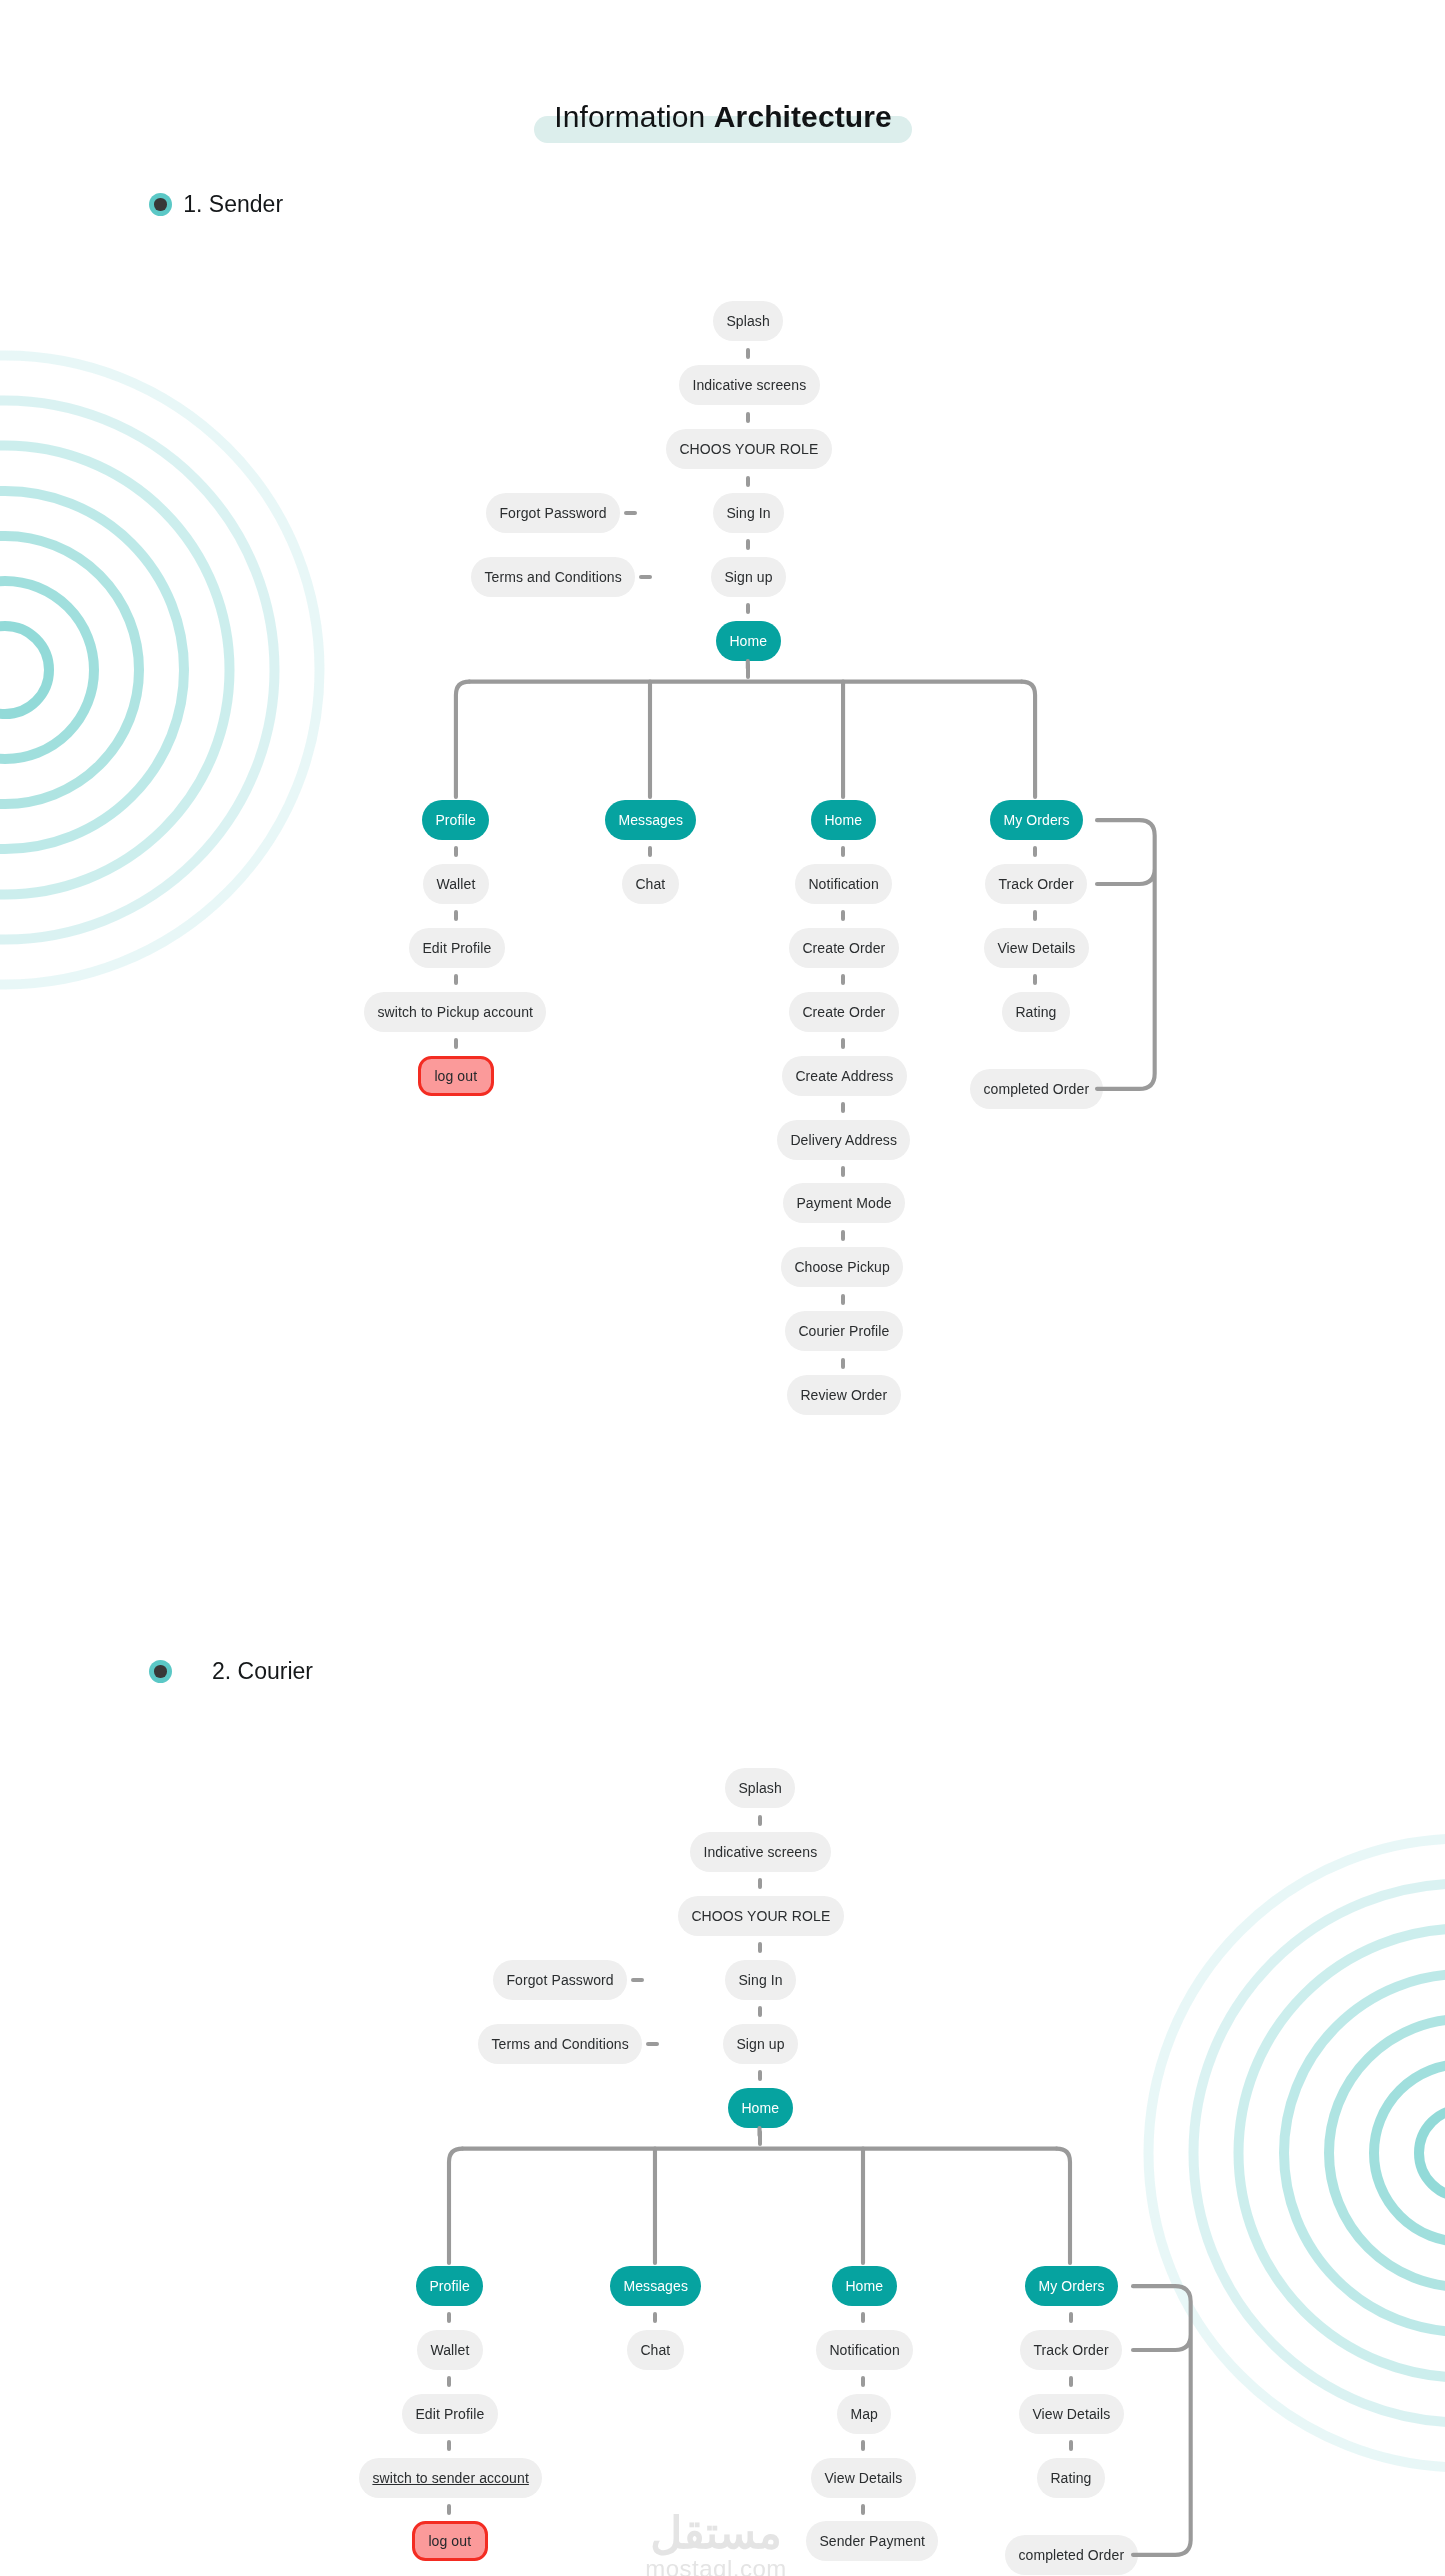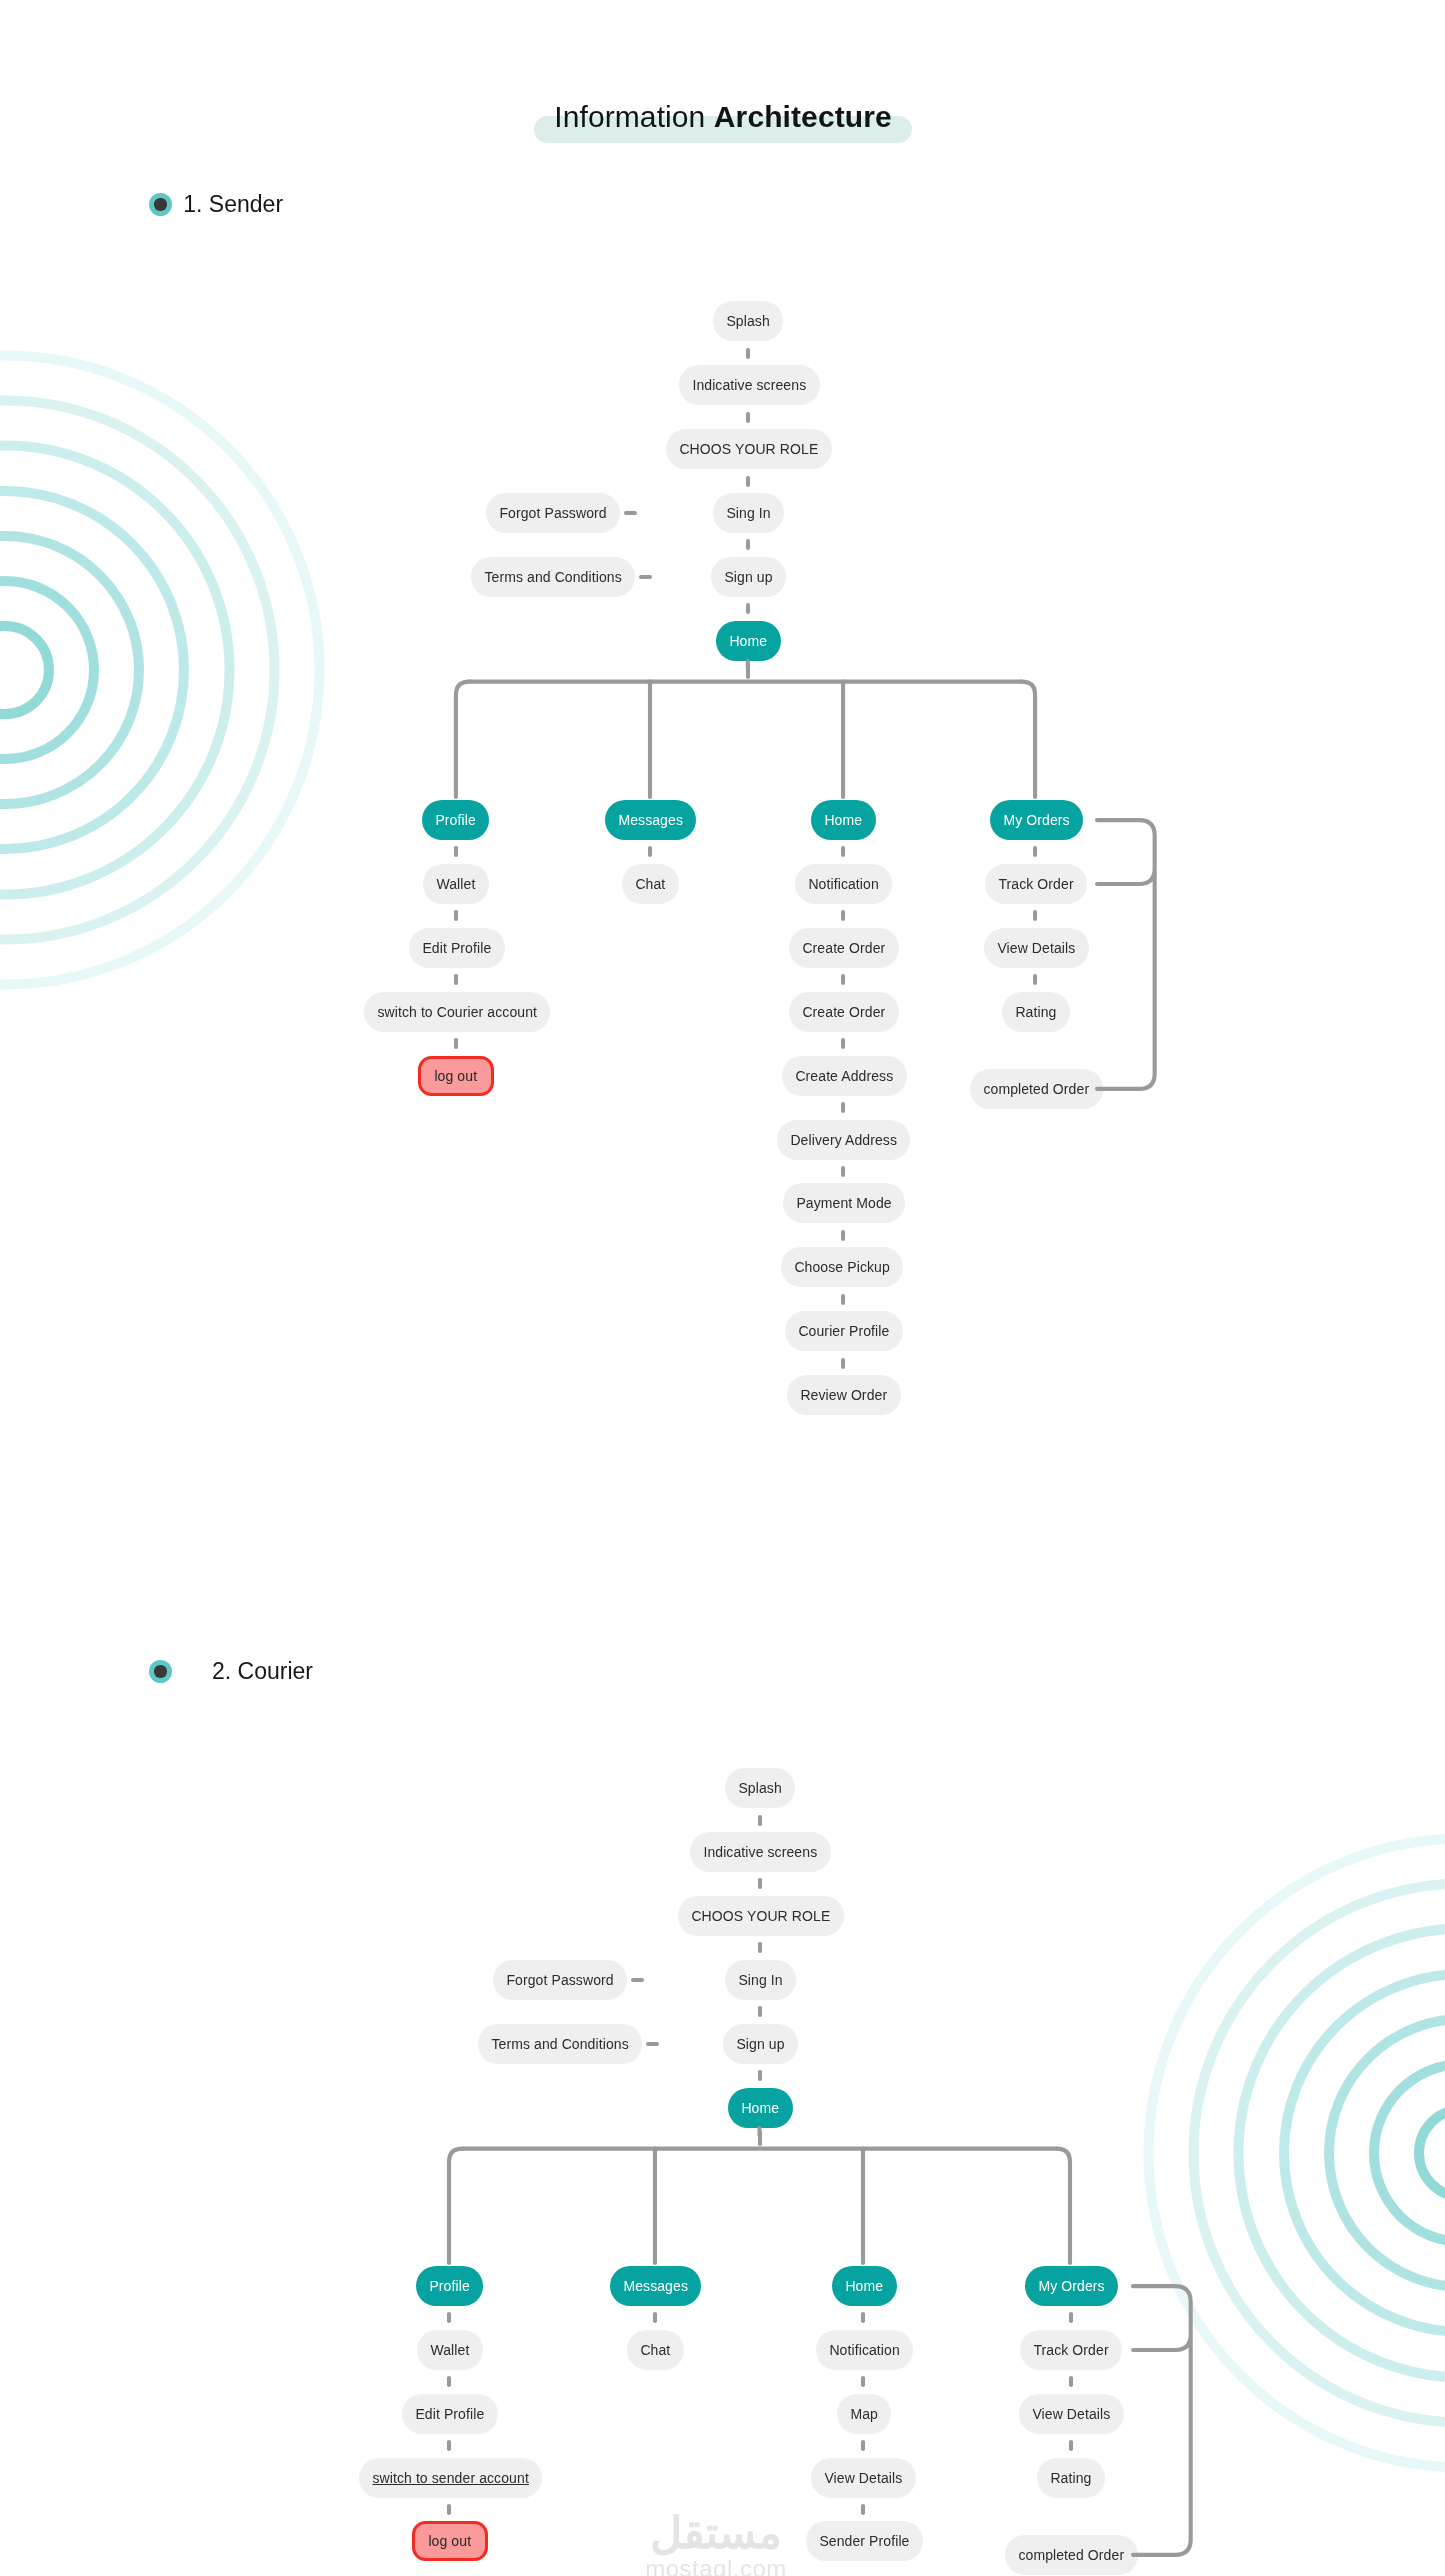--- a/index.html
+++ b/index.html
@@ -152,21 +152,21 @@
       </div>
       <div class="node teal" style="top: 800px; left: 422px; visibility: visible;">Profile</div>
       <div class="node teal" style="top: 800px; left: 605px; visibility: visible;">Messages</div>
       <div class="node teal" style="top: 800px; left: 811px; visibility: visible;">Home</div>
       <div class="node teal" style="top: 800px; left: 990px; visibility: visible;">My Orders</div>
       <div class="vline" style="left: 454px; top: 846px; height: 11.3px;"></div>
       <div class="node grey" style="top: 864px; left: 423px; visibility: visible;">Wallet</div>
       <div class="vline" style="left: 454px; top: 910px; height: 11.3px;"></div>
       <div class="node grey" style="top: 928px; left: 409px; visibility: visible;">Edit Profile</div>
       <div class="vline" style="left: 454px; top: 974px; height: 11.3px;"></div>
-      <div class="node grey" style="top: 992px; left: 364px; visibility: visible;">switch to Courier  account</div>
+      <div class="node grey" style="top: 992px; left: 364px; visibility: visible;">switch to Pickup  account</div>
       <div class="vline" style="left: 454px; top: 1038px; height: 11.3px;"></div>
       <div class="node danger" style="top: 1056px; left: 418px; visibility: visible;">log out</div>
       <div class="vline" style="left: 648px; top: 846px; height: 11.3px;"></div>
       <div class="node grey" style="top: 864px; left: 622px; visibility: visible;">Chat</div>
       <div class="vline" style="left: 841px; top: 846px; height: 11.3px;"></div>
       <div class="node grey" style="top: 864px; left: 795px; visibility: visible;">Notification</div>
       <div class="vline" style="left: 841px; top: 910px; height: 11.3px;"></div>
       <div class="node grey" style="top: 928px; left: 789px; visibility: visible;">Create Order</div>
       <div class="vline" style="left: 841px; top: 974px; height: 11.3px;"></div>
       <div class="node grey" style="top: 992px; left: 789px; visibility: visible;">Create Order</div>
@@ -235,21 +235,21 @@
       <div class="node danger" style="top: 2521px; left: 412px; visibility: visible;">log out</div>
       <div class="vline" style="left: 653px; top: 2312px; height: 11.3px;"></div>
       <div class="node grey" style="top: 2330px; left: 627px; visibility: visible;">Chat</div>
       <div class="vline" style="left: 861px; top: 2312px; height: 11.3px;"></div>
       <div class="node grey" style="top: 2330px; left: 816px; visibility: visible;">Notification</div>
       <div class="vline" style="left: 861px; top: 2376px; height: 11.3px;"></div>
       <div class="node grey" style="top: 2394px; left: 837px; visibility: visible;">Map</div>
       <div class="vline" style="left: 861px; top: 2440px; height: 11.3px;"></div>
       <div class="node grey" style="top: 2458px; left: 811px; visibility: visible;">View Details</div>
       <div class="vline" style="left: 861px; top: 2504px; height: 11.3px;"></div>
-      <div class="node grey" style="top: 2521px; left: 806px; visibility: visible;">Sender Profile</div>
+      <div class="node grey" style="top: 2521px; left: 806px; visibility: visible;">Sender Payment</div>
       <div class="vline" style="left: 1069px; top: 2312px; height: 11.3px;"></div>
       <div class="node grey" style="top: 2330px; left: 1020px; visibility: visible;">Track Order</div>
       <div class="vline" style="left: 1069px; top: 2376px; height: 11.3px;"></div>
       <div class="node grey" style="top: 2394px; left: 1019px; visibility: visible;">View Details</div>
       <div class="vline" style="left: 1069px; top: 2440px; height: 11.3px;"></div>
       <div class="node grey" style="top: 2458px; left: 1037px; visibility: visible;">Rating</div>
       <div class="node grey" style="top: 2535px; left: 1005px; visibility: visible;">completed Order</div>
       <div class="bracket" style="left: 1133px; top: 2281px;">
         <svg width="68" height="279" viewBox="0 0 132 542">
       <path d="M 0 10 L 82 10 Q 112 10 112 40 L 112 104 Q 112 134 82 134 L 0 134 M 112 40 L 112 502 Q 112 532 82 532 L 0 532" fill="none" stroke="#9A9A9A" stroke-width="8" stroke-linecap="round" stroke-linejoin="round"></path>

